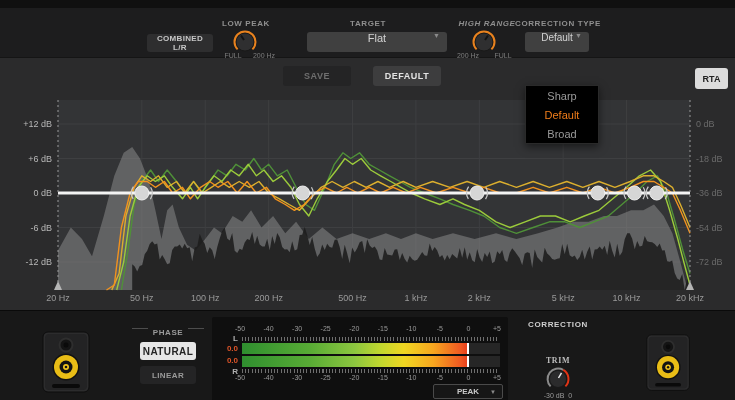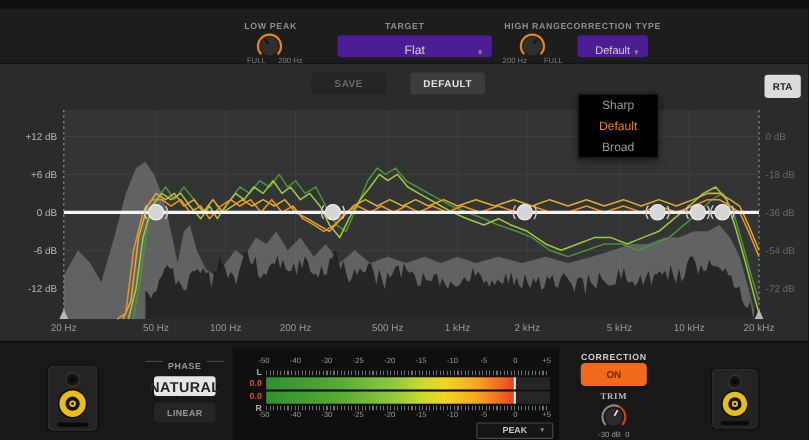--- a/index.html
+++ b/index.html
@@ -8,21 +8,21 @@
   .abs{position:absolute;}
   
   .titlebar{left:0;top:0;width:735px;height:8px;background:#101010;}
   .header{left:0;top:8px;width:735px;height:50px;background:#1d1d1e;border-bottom:1px solid #151515;box-sizing:border-box;}
   .seclabel{font-size:8px;font-weight:bold;color:#8f8f8f;letter-spacing:.6px;text-align:center;}
   .knoblbl{font-size:7px;color:#7d7d7d;text-align:center;display:block;}
   .btn{display:flex;align-items:center;justify-content:center;border:none;border-radius:3px;
        font-family:inherit;cursor:pointer;box-sizing:border-box;}
   .combined{left:147px;top:26px;width:66px;height:18px;background:#2e2e2f;color:#c6c6c6;
             font-size:8px;font-weight:bold;letter-spacing:.3px;}
-  .select{background:#4c1d95;border-radius:3px;color:#d2d2d2;display:flex;align-items:flex-end;
+  .select{background:#404040;border-radius:3px;color:#d2d2d2;display:flex;align-items:flex-start;
           justify-content:center;cursor:pointer;box-sizing:border-box;}
   .select .chev{position:absolute;right:7px;font-size:7px;color:#8a8a8a;}
   .target-select{left:307px;top:24px;width:140px;height:20px;font-size:11px;}
   .ct-select{left:525px;top:24px;width:64px;height:20px;font-size:10px;}
   .menu{left:525px;top:46px;width:72px;background:#000000;border:1px solid #2a2a2a;
         box-shadow:0 3px 8px rgba(0,0,0,.5);z-index:20;margin-top:39px;}
   .menu-item{height:19px;display:flex;align-items:center;justify-content:center;
              font-size:11px;color:#9a9a9a;cursor:pointer;}
   .menu-item.active{color:#f07d1a;}
   
@@ -34,21 +34,21 @@
        font-size:9px;font-weight:bold;}
   
   #graph-svg{left:0;top:92px;}
   svg text{font-family:"Liberation Sans",sans-serif;}
   
   .bottom{left:0;top:310px;width:735px;height:90px;background:#181818;border-top:1px solid #0a0a0a;box-sizing:border-box;}
   .phase-row{left:126px;top:17px;width:84px;display:flex;align-items:flex-start;justify-content:center;gap:5px;}
   .phase-row .line{width:16px;height:1px;background:#4d4d4d;}
   .phase-row .seclabel{color:#9a9a9a;}
   .natural{left:140px;top:31px;width:56px;height:18px;background:#e6e6e6;color:#242424;
-           font-size:13px;font-weight:bold;letter-spacing:.4px;border-radius:3px;}
+           font-size:10px;font-weight:bold;letter-spacing:.4px;border-radius:3px;}
   .linear{left:140px;top:55px;width:56px;height:18px;background:#242425;color:#9a9a9a;
           font-size:8px;font-weight:bold;letter-spacing:.4px;border-radius:3px;}
   .meter-panel{left:212px;top:6px;width:296px;height:84px;background:#0f0f0f;border-radius:2px;}
   .meter-panel .chlbl{position:absolute;width:24px;text-align:right;font-size:8px;color:#b0b0b0;font-weight:bold;}
   .meter-panel .chval{position:absolute;width:24px;text-align:right;font-size:8px;color:#e05529;font-weight:bold;}
   .sclbl{position:absolute;transform:translateX(-50%);font-size:7px;color:#9a9a9a;}
   .ticks{position:absolute;left:30px;width:258px;height:4px;
          background:repeating-linear-gradient(90deg,#6f6f6f 0,#6f6f6f 1px,transparent 1px,transparent 3.22px);}
   .meterbar{position:absolute;left:30px;width:258px;height:11px;background:#1c1c1c;}
   .meterbar .lit{position:absolute;left:0;top:0;height:11px;width:225px;
@@ -67,37 +67,38 @@
                font-size:7px;color:#9a9a9a;}
 </style>
 </head>
 <body>
 
 <div class="app">
 
   <div class="abs titlebar"></div>
 
   <div class="abs header">
+    <button class="abs btn combined">COMBINED L/R</button>
 
     <div class="abs seclabel" style="left:212px;top:11px;width:68px;">LOW PEAK</div>
     <svg class="abs" style="left:232px;top:21px;" width="26" height="26">
       <circle cx="13" cy="13" r="9" fill="#2f2f30" stroke="#191919"></circle>
       <path d="M5.6,20.4 A10.5 10.5 0 1 1 20.4,20.4" fill="none" stroke="#e8821e" stroke-width="2"></path>
       <line x1="12" y1="11" x2="9" y2="6.5" stroke="#141414" stroke-width="2"></line>
     </svg>
     <span class="abs knoblbl" style="left:220px;top:44px;width:26px;">FULL</span>
     <span class="abs knoblbl" style="left:248px;top:44px;width:32px;">200 Hz</span>
 
     <div class="abs seclabel" style="left:333px;top:11px;width:70px;">TARGET</div>
     <div class="abs select target-select">
       <span>Flat</span>
       <span class="chev">▼</span>
     </div>
 
-    <div class="abs seclabel" style="left:452px;top:11px;width:70px;">HIGH RANGE</div>
+    <div class="abs seclabel" style="left:452px;top:11px;width:70px;font-style:italic;">HIGH RANGE</div>
     <svg class="abs" style="left:471px;top:21px;" width="26" height="26">
       <circle cx="13" cy="13" r="9" fill="#2f2f30" stroke="#191919"></circle>
       <path d="M5.6,20.4 A10.5 10.5 0 1 1 20.4,20.4" fill="none" stroke="#e8821e" stroke-width="2"></path>
       <line x1="14" y1="11" x2="17" y2="6.5" stroke="#141414" stroke-width="2"></line>
     </svg>
     <span class="abs knoblbl" style="left:450px;top:44px;width:36px;">200 Hz</span>
     <span class="abs knoblbl" style="left:488px;top:44px;width:30px;">FULL</span>
 
     <div class="abs seclabel" style="left:515px;top:11px;width:86px;">CORRECTION TYPE</div>
     <div class="abs select ct-select">
@@ -243,21 +244,20 @@
         </div>
 
       <button class="abs btn pre">PRE</button>
       <div class="abs btn peak">
         <span>PEAK</span>
         <span class="chev" style="position:absolute;right:6px;font-size:6px;color:#8a8a8a;">▼</span>
       </div>
     </div>
 
     <div class="abs seclabel corr-label">CORRECTION</div>
-    <button class="abs btn on-btn">ON</button>
     <div class="abs seclabel trim-label">TRIM</div>
     <svg class="abs" style="left:545px;top:55px;" width="26" height="26">
       <circle cx="13" cy="13" r="8.5" fill="#2b2b2c" stroke="#191919"></circle>
       <path d="M5.6,20.4 A10.5 10.5 0 0 1 18.25,3.9" fill="none" stroke="#8a8a8a" stroke-width="2"></path>
       <path d="M18.25,3.9 A10.5 10.5 0 0 1 20.4,20.4" fill="none" stroke="#e03416" stroke-width="2"></path>
       <line x1="13.5" y1="12" x2="16.5" y2="6.8" stroke="#e8e8e8" stroke-width="1.5"></line>
     </svg>
     <div class="abs trim-minmax">
       <span>-30 dB</span>
       <span>0</span>

